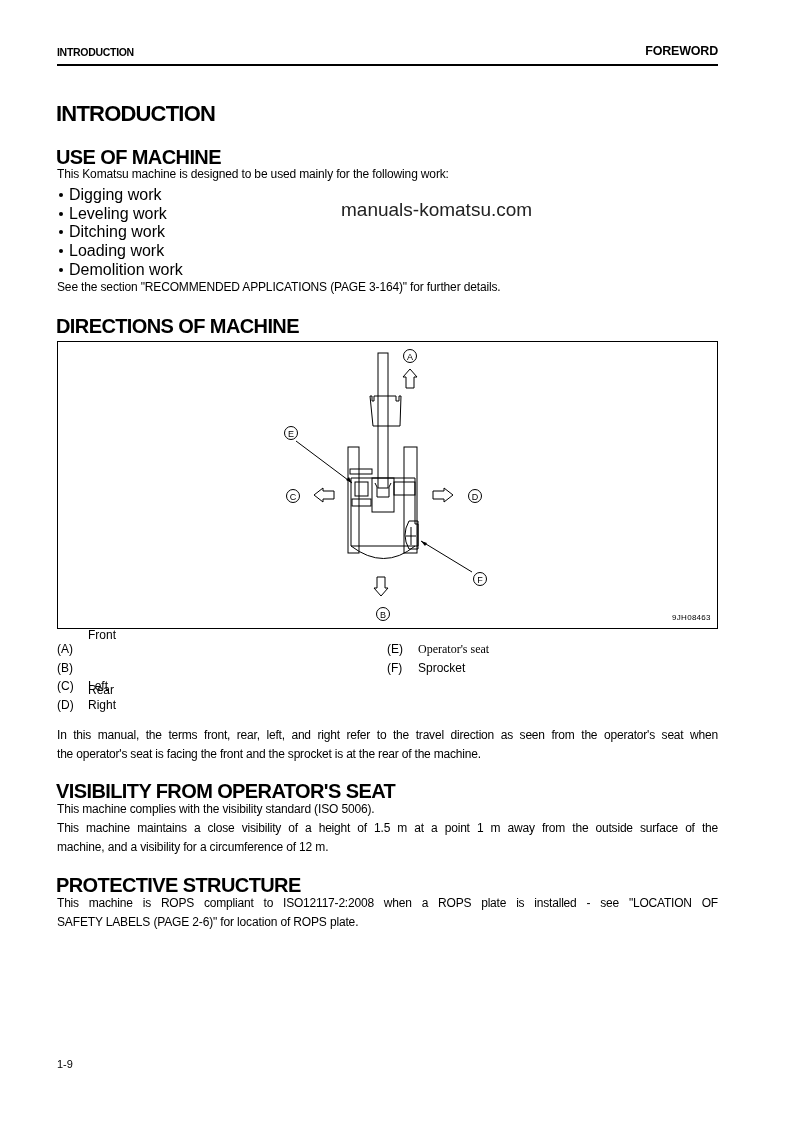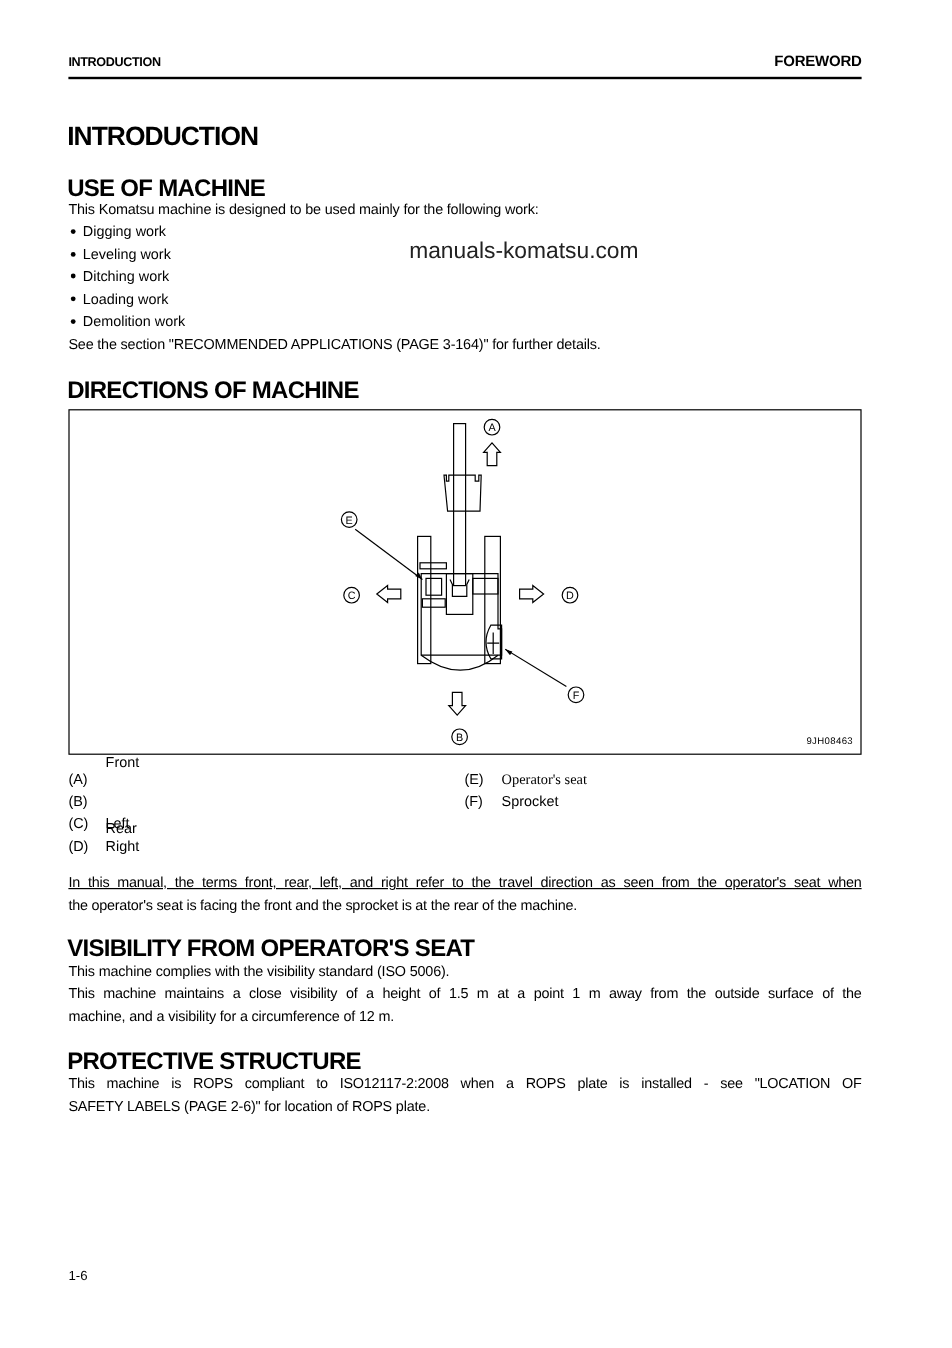--- a/index.html
+++ b/index.html
@@ -5,21 +5,21 @@
   html, body { margin: 0; padding: 0; background: #ffffff; }
   body { width: 793px; height: 1123px; position: relative; overflow: hidden;
          font-family: "Liberation Sans", sans-serif; color: #000; }
   .abs { position: absolute; }
   .hdr-left { left: 57px; top: 46px; font-size: 10.5px; font-weight: bold; letter-spacing: -0.3px; }
   .hdr-right { right: 75px; top: 44px; font-size: 12.5px; font-weight: bold; letter-spacing: -0.2px; }
   .hdr-rule { left: 57px; top: 64px; width: 661px; height: 2px; background: #000; }
   .page-title { left: 56px; top: 101px; font-size: 22px; font-weight: bold; letter-spacing: -0.8px; }
   .sec-title { left: 44px; font-size: 20px; font-weight: bold; letter-spacing: -0.6px; margin-left: 12px; }
   .txt { left: 57px; font-size: 12px; letter-spacing: -0.15px; white-space: nowrap; }
-  .bullet { left: 59px; font-size: 12px; white-space: nowrap; }
+  .bullet { left: 59px; font-size: 16px; white-space: nowrap; }
   .bullet .dot { display: inline-block; width: 4px; height: 4px; border-radius: 50%; background: #000; margin-right: 6px; vertical-align: middle; position: relative; top: -1px; }
   .watermark { left: 341px; top: 199px; font-size: 19px; color: #222; letter-spacing: 0; }
   .figbox { left: 57px; top: 341px; width: 661px; height: 288px; border: 1.5px solid #000; box-sizing: border-box; }
   .figcode { left: 672px; top: 613px; font-size: 8px; letter-spacing: 0.3px; }
   .leg { font-size: 12px; white-space: nowrap; }
   .just { left: 57px; width: 661px; font-size: 12px; text-align: justify; text-align-last: justify; letter-spacing: -0.2px; }
   .pagenum { left: 57px; top: 1058px; font-size: 11px; }
 </style>
 </head>
 <body>
@@ -110,25 +110,25 @@
 <div class="abs leg" style="left:57px; top:679px;">(C)</div>
 <div class="abs leg" style="left:88px; top:679px;">Left</div>
 <div class="abs leg" style="left:57px; top:698px;">(D)</div>
 <div class="abs leg" style="left:88px; top:698px;">Right</div>
 
 <div class="abs leg" style="left:387px; top:642px;">(E)</div>
 <div class="abs leg" style="left:418px; top:642px;font-family:Liberation Serif, serif;">Operator's seat</div>
 <div class="abs leg" style="left:387px; top:661px;">(F)</div>
 <div class="abs leg" style="left:418px; top:661px;">Sprocket</div>
 
-<div class="abs just" style="top:728px;text-decoration:underline;">In this manual, the terms front, rear, left, and right refer to the travel direction as seen from the operator's seat when</div>
+<div class="abs just" style="top:728px;">In this manual, the terms front, rear, left, and right refer to the travel direction as seen from the operator's seat when</div>
 <div class="abs txt" style="top:747px; letter-spacing:-0.2px;">the operator's seat is facing the front and the sprocket is at the rear of the machine.</div>
 
 <div class="abs sec-title" style="top:780px;">VISIBILITY FROM OPERATOR'S SEAT</div>
 <div class="abs txt" style="top:802px;">This machine complies with the visibility standard (ISO 5006).</div>
 <div class="abs just" style="top:821px;">This machine maintains a close visibility of a height of 1.5 m at a point 1  m away from the outside surface of the</div>
 <div class="abs txt" style="top:840px;">machine, and a visibility for a circumference of 12 m.</div>
 
 <div class="abs sec-title" style="top:874px;">PROTECTIVE STRUCTURE</div>
 <div class="abs just" style="top:896px;">This machine is ROPS compliant to ISO12117-2:2008 when a ROPS plate is installed - see "LOCATION OF</div>
 <div class="abs txt" style="top:915px;">SAFETY LABELS (PAGE 2-6)" for location of ROPS plate.</div>
 
-<div class="abs pagenum">1-6</div>
+<div class="abs pagenum">1-9</div>
 
 </body></html>

